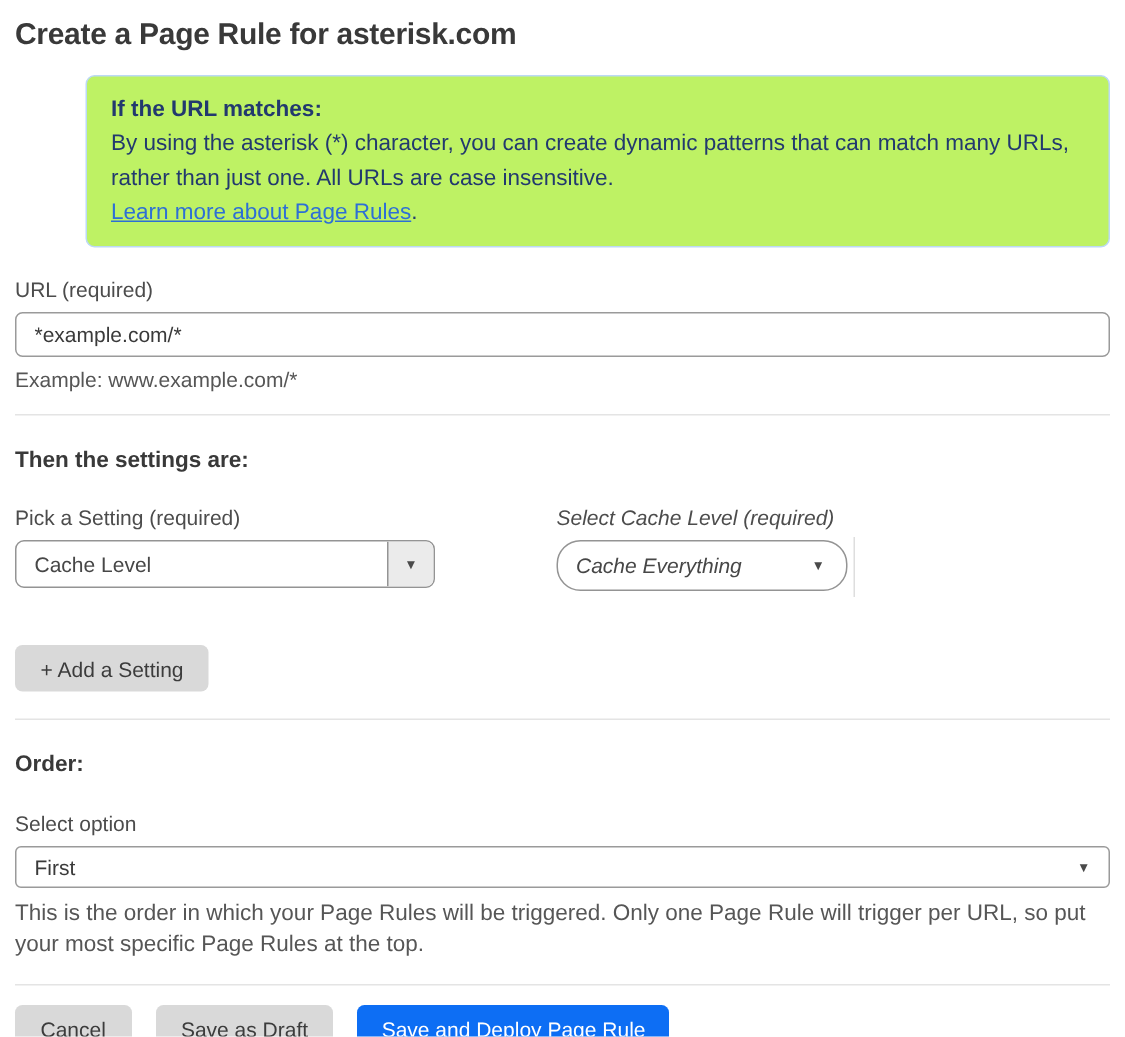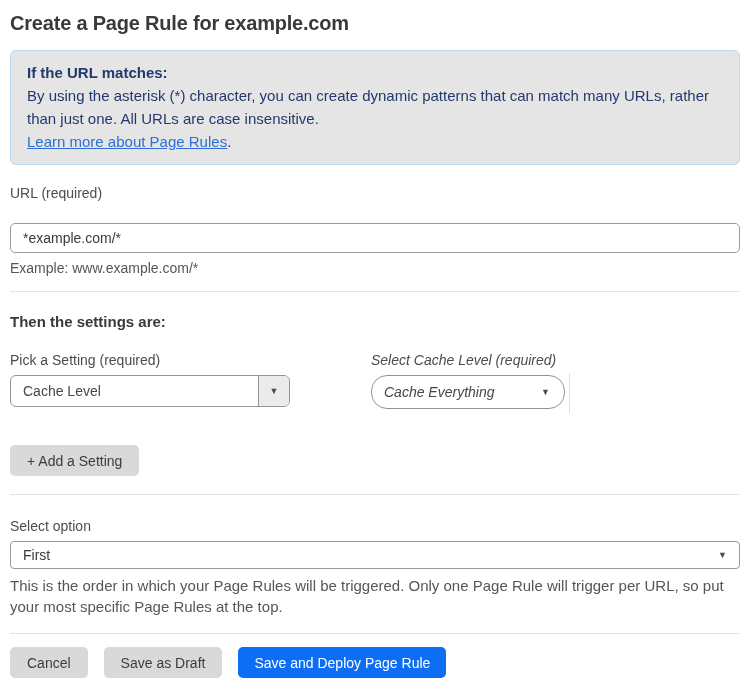--- a/index.html
+++ b/index.html
@@ -12,47 +12,47 @@
     overflow: hidden;
   }
   .page { padding: 0 10px; }
 
   h1.page-title {
     font-size: 20px; font-weight: bold; color: #393939;
     margin: 12px 0 15px 0; letter-spacing: -0.2px;
   }
 
   .info-box {
-    background: #e5e5e5;
+    background: #bef264;
     border: 1px solid #bcd9f5;
     border-radius: 6px;
     padding: 10px 16px 11px 16px;
     color: #22396e;
     font-size: 15px;
     line-height: 23px;
+    margin-left: 47px;
   }
   .info-box .info-heading { font-weight: bold; }
   .info-box a.learn-more {
     color: #2d6fd6; text-decoration: underline; cursor: pointer;
   }
 
   .field-label {
     display: block;
     font-size: 14px; color: #4c4c4c;
     margin: 20px 0 7px 0;
   }
   input.text-input {
     width: 730px; height: 30px;
     border: 1px solid #9a9a9a; border-radius: 5px;
     padding: 0 12px;
     font-family: "Liberation Sans", sans-serif;
     font-size: 14px; color: #3a3a3a;
     background: #fff;
     outline: none;
-    margin-top: 15px;
   }
   .hint { font-size: 14px; color: #565656; margin-top: 7px; }
 
   hr.divider {
     border: none; border-top: 1px solid #e4e4e4;
     margin: 15px 0 0 0;
   }
 
   h2.section-heading {
     font-size: 15px; font-weight: bold; color: #393939;
@@ -125,21 +125,21 @@
     border-radius: 5px; height: 31px;
     padding: 0 16px; font-size: 14px;
     margin-left: 16px;
   }
 </style>
 </head>
 <body>
 
 <div class="page">
 
-  <h1 class="page-title">Create a Page Rule for example.com</h1>
+  <h1 class="page-title">Create a Page Rule for asterisk.com</h1>
 
   <div class="info-box">
     <div class="info-heading">If the URL matches:</div>
     <div class="info-body">By using the asterisk (*) character, you can create dynamic patterns that can match many URLs, rather than just one. All URLs are case insensitive.</div>
     <div><a class="learn-more">Learn more about Page Rules</a><span>.</span></div>
   </div>
 
   <label class="field-label">URL (required)</label>
   <input class="text-input" type="text" value="*example.com/*" style="">
   <div class="hint">Example: www.example.com/*</div>
@@ -165,20 +165,21 @@
         <span class="caret">▼</span>
       </div>
     </div>
     <div class="setting-col-divider"></div>
   </div>
 
   <button class="btn-gray add-setting-btn">+ Add a Setting</button>
 
   <hr class="divider" style="margin-top:18px;">
 
+  <h2 class="section-heading">Order:</h2>
 
   <label class="field-label" style="margin-top:23px;">Select option</label>
   <div class="select-full" style="margin-top:0;">
     <span>First</span>
     <span class="caret">▼</span>
   </div>
   <p class="order-hint">This is the order in which your Page Rules will be triggered. Only one Page Rule will trigger per URL, so put your most specific Page Rules at the top.</p>
 
   <hr class="divider" style="margin-top:16px;">
 

